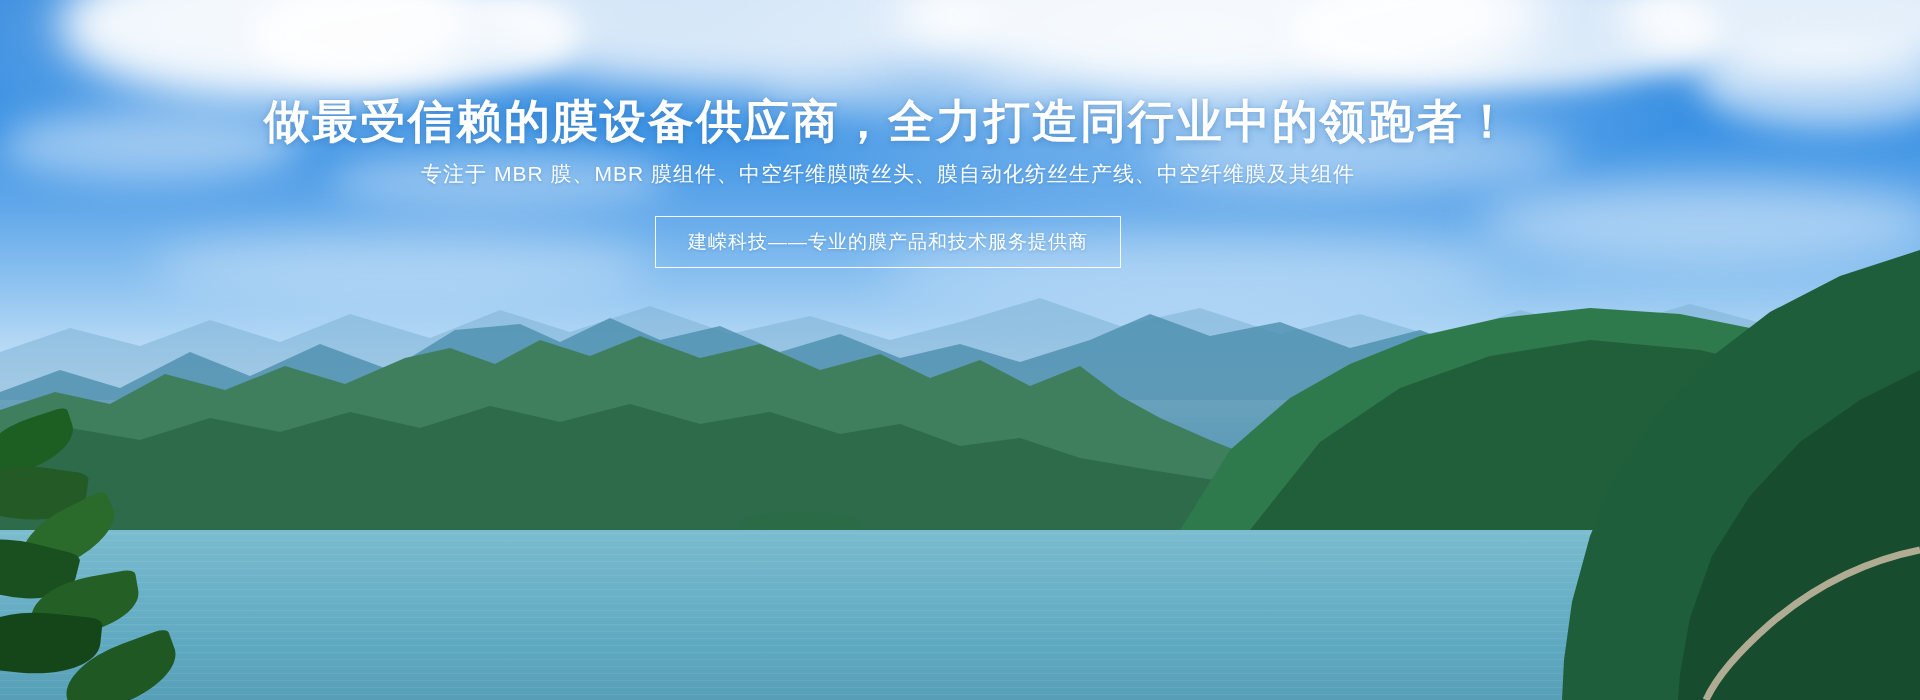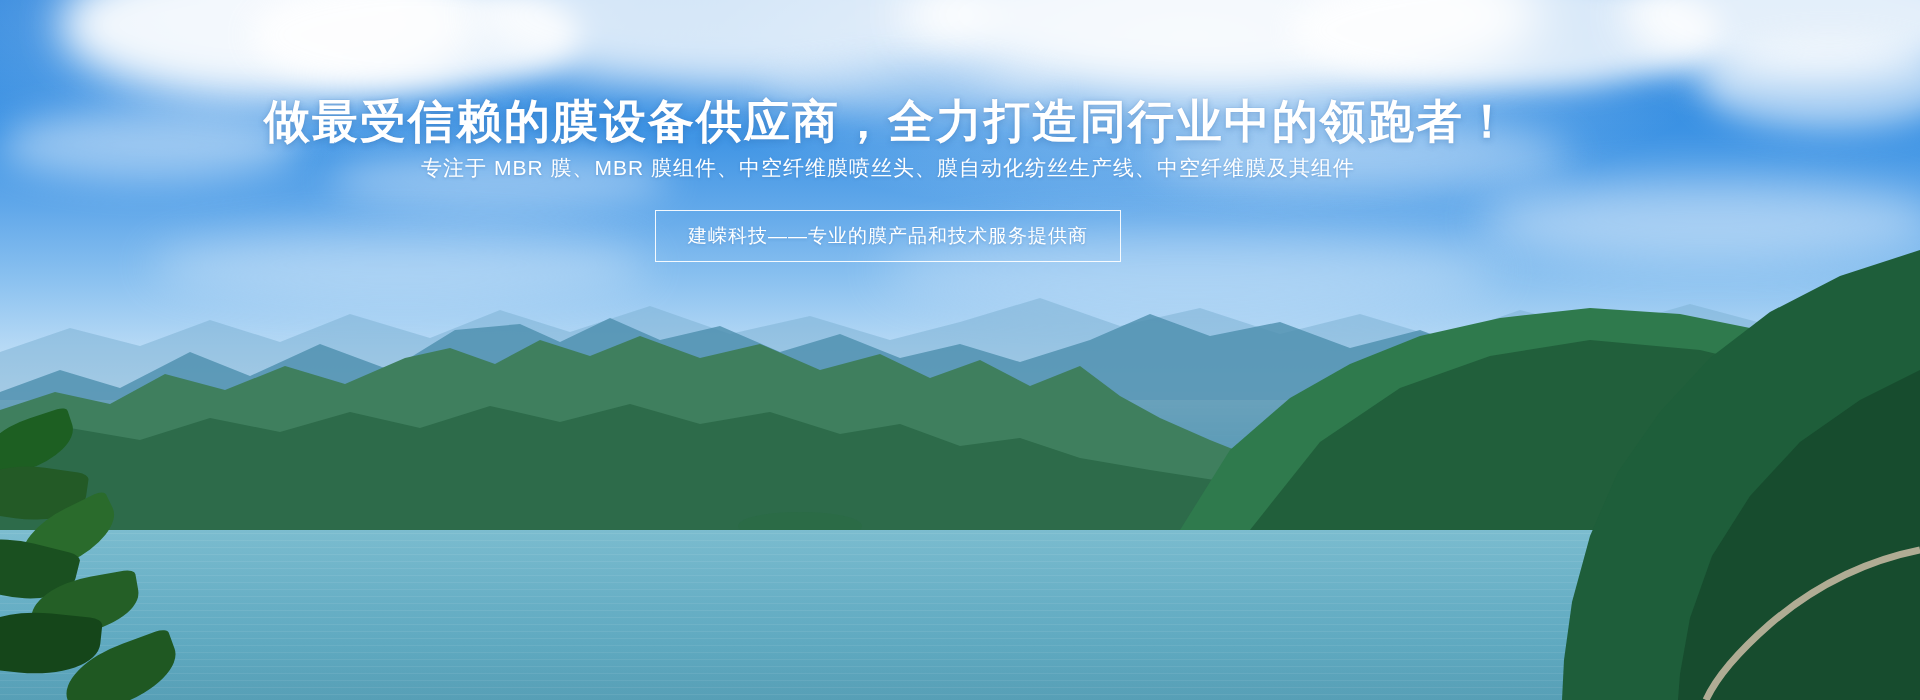--- a/index.html
+++ b/index.html
@@ -75,21 +75,21 @@
 
   .headline{
     margin-top:96px;
     font-size:46px; font-weight:bold; color:#ffffff;
     letter-spacing:2px; line-height:1.12;
     text-shadow:0 0 1px rgba(60,120,190,.55), 0 2px 6px rgba(30,90,160,.30);
     white-space:nowrap;
   }
 
   .subtitle{
-    margin-top:6px;
+    margin-top:12px;
     font-size:21px; color:#ffffff; font-weight:normal;
     letter-spacing:1px; white-space:nowrap;
     text-shadow:0 1px 3px rgba(40,100,170,.35);
   }
 
   .tagline-box{
     margin-top:28px;
     border:1px solid rgba(255,255,255,.92);
     padding:12px 32px;
     font-size:19px; color:#ffffff; letter-spacing:1px;

